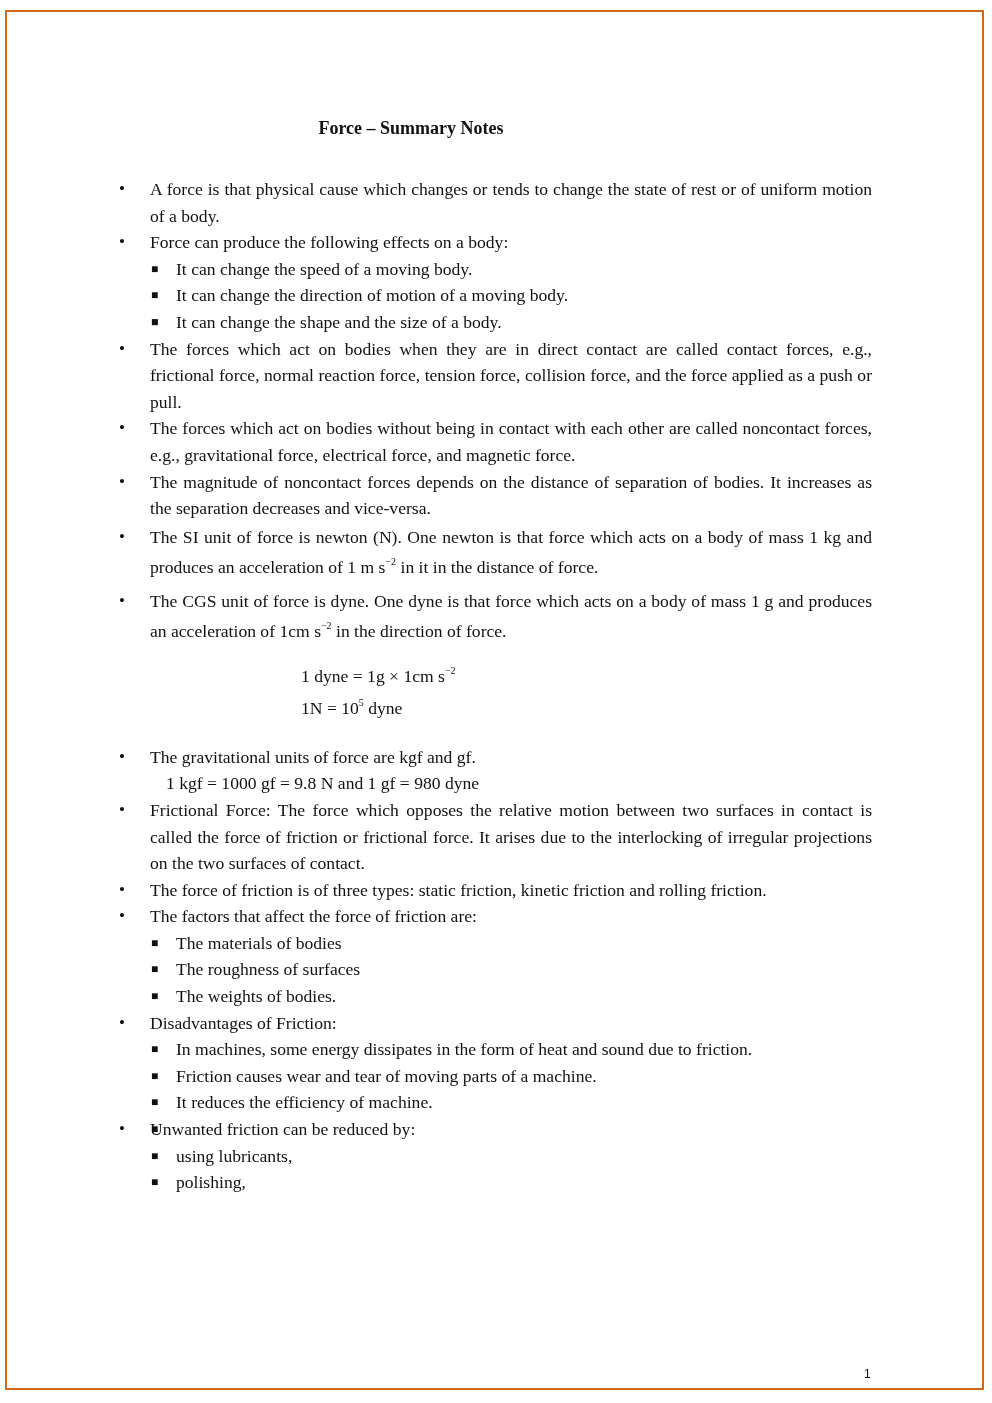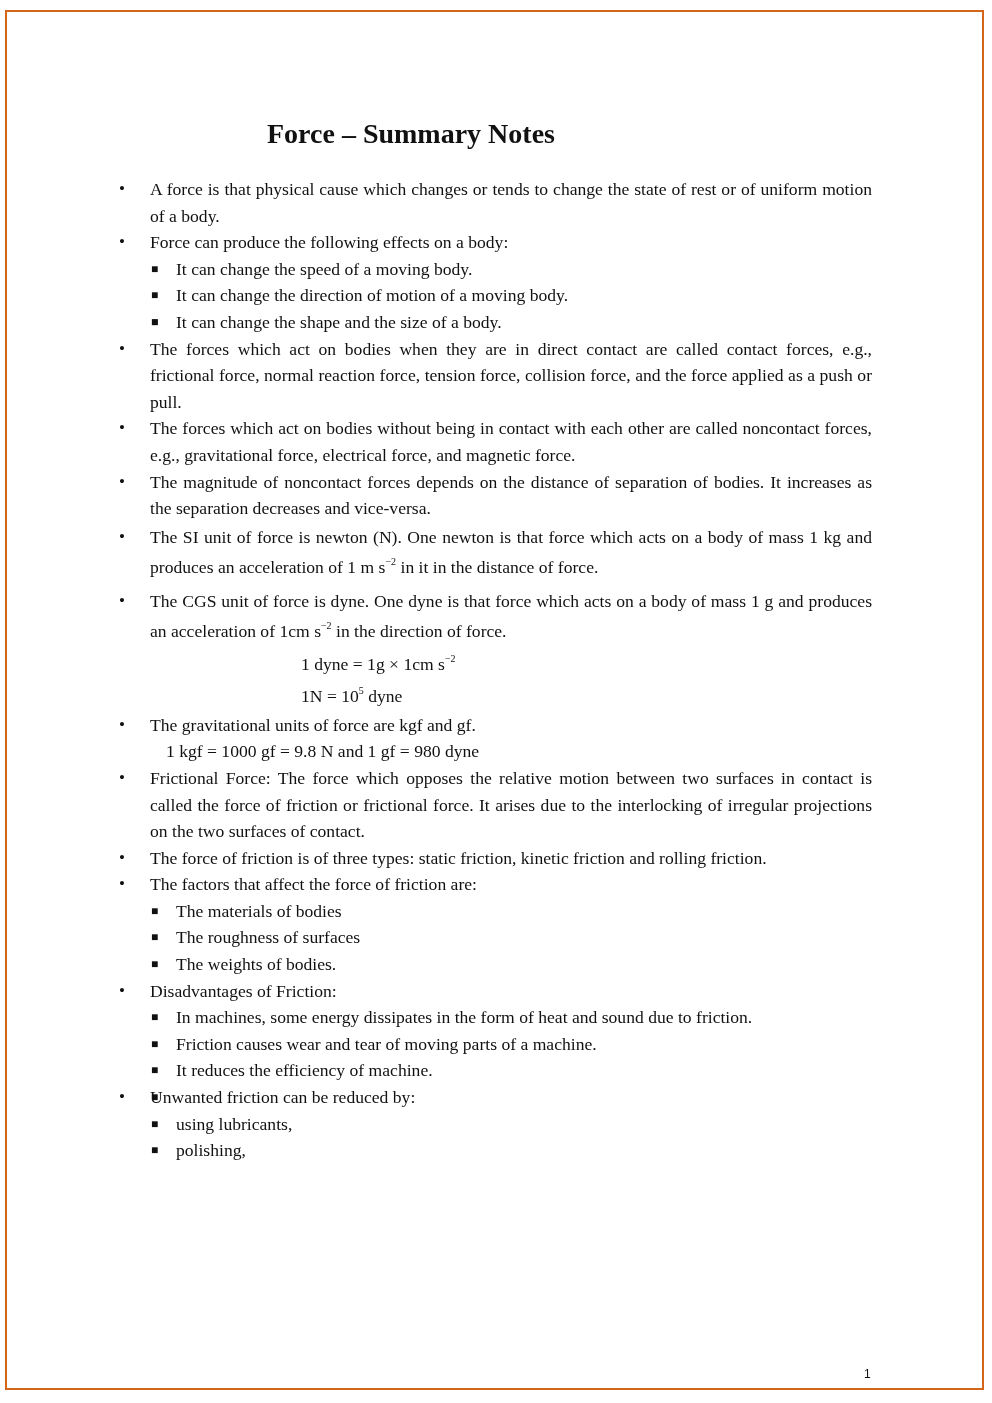--- a/index.html
+++ b/index.html
@@ -1,18 +1,18 @@
 <!DOCTYPE html>
 <html><head>
   <meta charset="utf-8">
   <style>
     html, body { margin: 0; padding: 0; background: #ffffff; }
     body { width: 992px; height: 1403px; position: relative; overflow: hidden; font-family: "Liberation Serif", serif; color: #111; }
     .page-border { position: absolute; left: 5px; top: 10px; width: 979px; height: 1380px; border: 2px solid #d4661a; box-sizing: border-box; }
-    .title { position: absolute; top: 118px; left: 0; width: 822px; text-align: center; font-weight: bold; font-size: 28px; }
+    .title { position: absolute; top: 118px; left: 0; width: 822px; text-align: center; font-weight: bold; font-size: 18px; }
     .content { position: absolute; left: 116px; top: 176px; width: 756px; font-size: 17.6px; line-height: 26.6px; }
     .item { position: relative; padding-left: 34px; text-align: justify; }
     .item .dot { position: absolute; left: 3px; top: 0; font-size: 17px; }
     .sub { position: relative; padding-left: 60px; }
     .sub .sq { position: absolute; left: 35px; top: 0; font-size: 12px; }
     .eq { line-height: 32px; }
     .eq1 { padding-left: 125px; }
     .eq2 { padding-left: 185px; }
     .indent { padding-left: 50px; }
     sup { font-size: 10px; vertical-align: 8px; line-height: 0; }
@@ -59,22 +59,22 @@
 
   <div class="item" style="line-height:30px;">
     <span class="dot">•</span>
     <span>The </span><b>SI unit</b><span> of force is </span><b>newton (N)</b><span>. One newton is that force which acts on a body of mass 1 kg and produces an acceleration of </span><span><span>1 m s</span><sup>−2</sup></span><span> in it in the distance of force.</span>
   </div>
 
   <div class="item" style="line-height:30px; margin-top:4px;">
     <span class="dot">•</span>
     <span>The </span><b>CGS unit</b><span> of force is dyne. One dyne is that force which acts on a body of mass 1 g and produces an acceleration of </span><span><span>1cm s</span><sup>−2</sup></span><span> in the direction of force.</span>
   </div>
-  <div class="eq eq2" style="margin-top:2px;"><span>1 dyne = 1g × 1cm s</span><sup>−2</sup></div>
-  <div class="eq eq2" style="margin-bottom:0;"><span>1N = 10</span><sup>5</sup><span> dyne</span></div>
+  <div class="eq eq2" style="margin-top:14px;"><span>1 dyne = 1g × 1cm s</span><sup>−2</sup></div>
+  <div class="eq eq2" style="margin-bottom:20px;"><span>1N = 10</span><sup>5</sup><span> dyne</span></div>
 
   <div class="item">
     <span class="dot">•</span>
     <span>The </span><b>gravitational units</b><span> of force are </span><b>kgf</b><span> and </span><b>gf</b><span>.</span>
   </div>
   <div class="indent">1 kgf = 1000 gf = 9.8 N and 1 gf = 980 dyne</div>
 
   <div class="item">
     <span class="dot">•</span>
     <b>Frictional Force:</b><span> The force which opposes the relative motion between two surfaces in contact is called the </span><b>force of friction</b><span> or </span><b>frictional force.</b><span> It arises due to the interlocking of irregular projections on the two surfaces of contact.</span>

